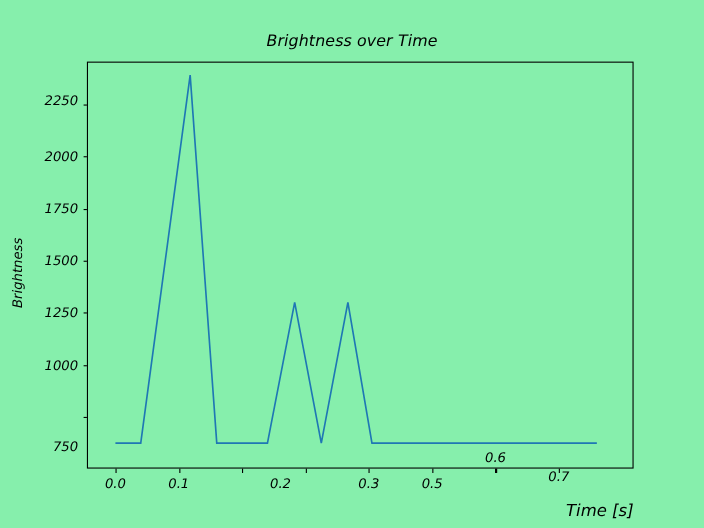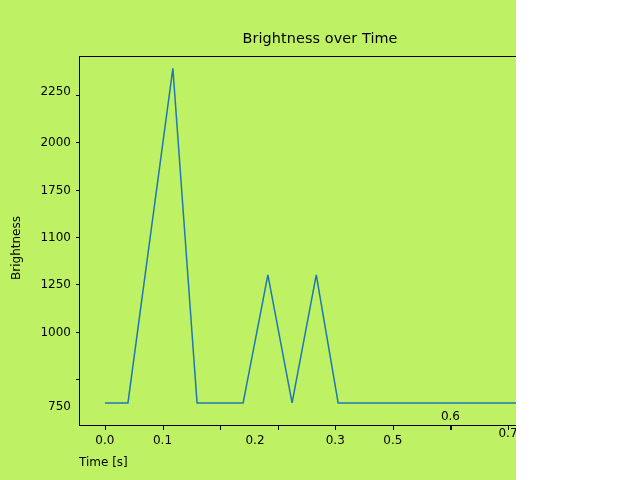--- a/index.html
+++ b/index.html
@@ -3,25 +3,26 @@
 <meta charset="utf-8">
 <title>Brightness over Time</title>
 <style>
   html, body {
     margin: 0;
     padding: 0;
     background: #ffffff;
   }
   #figure {
     position: relative;
-    width: 516px;
+    width: 640px;
     height: 480px;
-    background: #bef264;
+    background: #86efac;
     font-family: "DejaVu Sans", "Liberation Sans", sans-serif;
     overflow: hidden;
+    font-style: italic;
   }
   #chart-title {
     position: absolute;
     left: 0;
     top: 30px;
     width: 640px;
     text-align: center;
     font-size: 14.4px;
     color: #000000;
     letter-spacing: 0.1px;
@@ -69,22 +70,22 @@
   .xtick-mark {
     height: 3.5px;
     width: 1.05px;
     top: 426px;
   }
   #xlabel {
     position: absolute;
     left: 79px;
     top: 455px;
     width: 497px;
-    text-align: left;
-    font-size: 12px;
+    text-align: right;
+    font-size: 15px;
     color: #000000;
   }
   #ylabel {
     position: absolute;
     left: -84px;
     top: 241px;
     width: 200px;
     text-align: center;
     font-size: 12px;
     color: #000000;
@@ -102,21 +103,21 @@
   <div id="axes-frame"></div>
 
   <svg id="plot-svg" viewBox="0 0 497 370" preserveAspectRatio="none">
     <polyline id="data-line" fill="none" stroke="#1f77b4" stroke-width="1.5" stroke-linejoin="miter" stroke-linecap="butt" points="25.92,346.88 48.95,346.88 93.87,12.32 118.06,346.88 164.13,346.88 188.89,218.93 213.08,346.88 237.27,218.93 259.15,346.88 463.60,346.88"></polyline>
   </svg>
 
   <div id="ytick-labels">
       <div class="tick-label ytick-label" style="top: 379.181px; left: 0px; width: 71px; margin-top: 27px;">750</div>
       <div class="tick-label ytick-label" style="top: 331.794px; left: 0px; width: 71px;">1000</div>
       <div class="tick-label ytick-label" style="top: 284.407px; left: 0px; width: 71px;">1250</div>
-      <div class="tick-label ytick-label" style="top: 237.019px; left: 0px; width: 71px;">1100</div>
+      <div class="tick-label ytick-label" style="top: 237.019px; left: 0px; width: 71px;">1500</div>
       <div class="tick-label ytick-label" style="top: 189.632px; left: 0px; width: 71px;">1750</div>
       <div class="tick-label ytick-label" style="top: 142.245px; left: 0px; width: 71px;">2000</div>
       <div class="tick-label ytick-label" style="top: 91px; left: 0px; width: 71px;">2250</div>
     </div>
   <div id="xtick-labels">
       <div class="tick-label xtick-label" style="left: 104.915px; top: 433px;">0.0</div>
       <div class="tick-label xtick-label" style="left: 162.505px; top: 433px;">0.1</div>
       <div class="tick-label xtick-label" style="left: 223px; top: 433px; margin-left: 32px;">0.2</div>
       <div class="tick-label xtick-label" style="left: 277.685px; top: 446px; margin-top: 47px;">0.3</div>
       <div class="tick-label xtick-label" style="left: 335.275px; top: 433px;">0.3</div>

